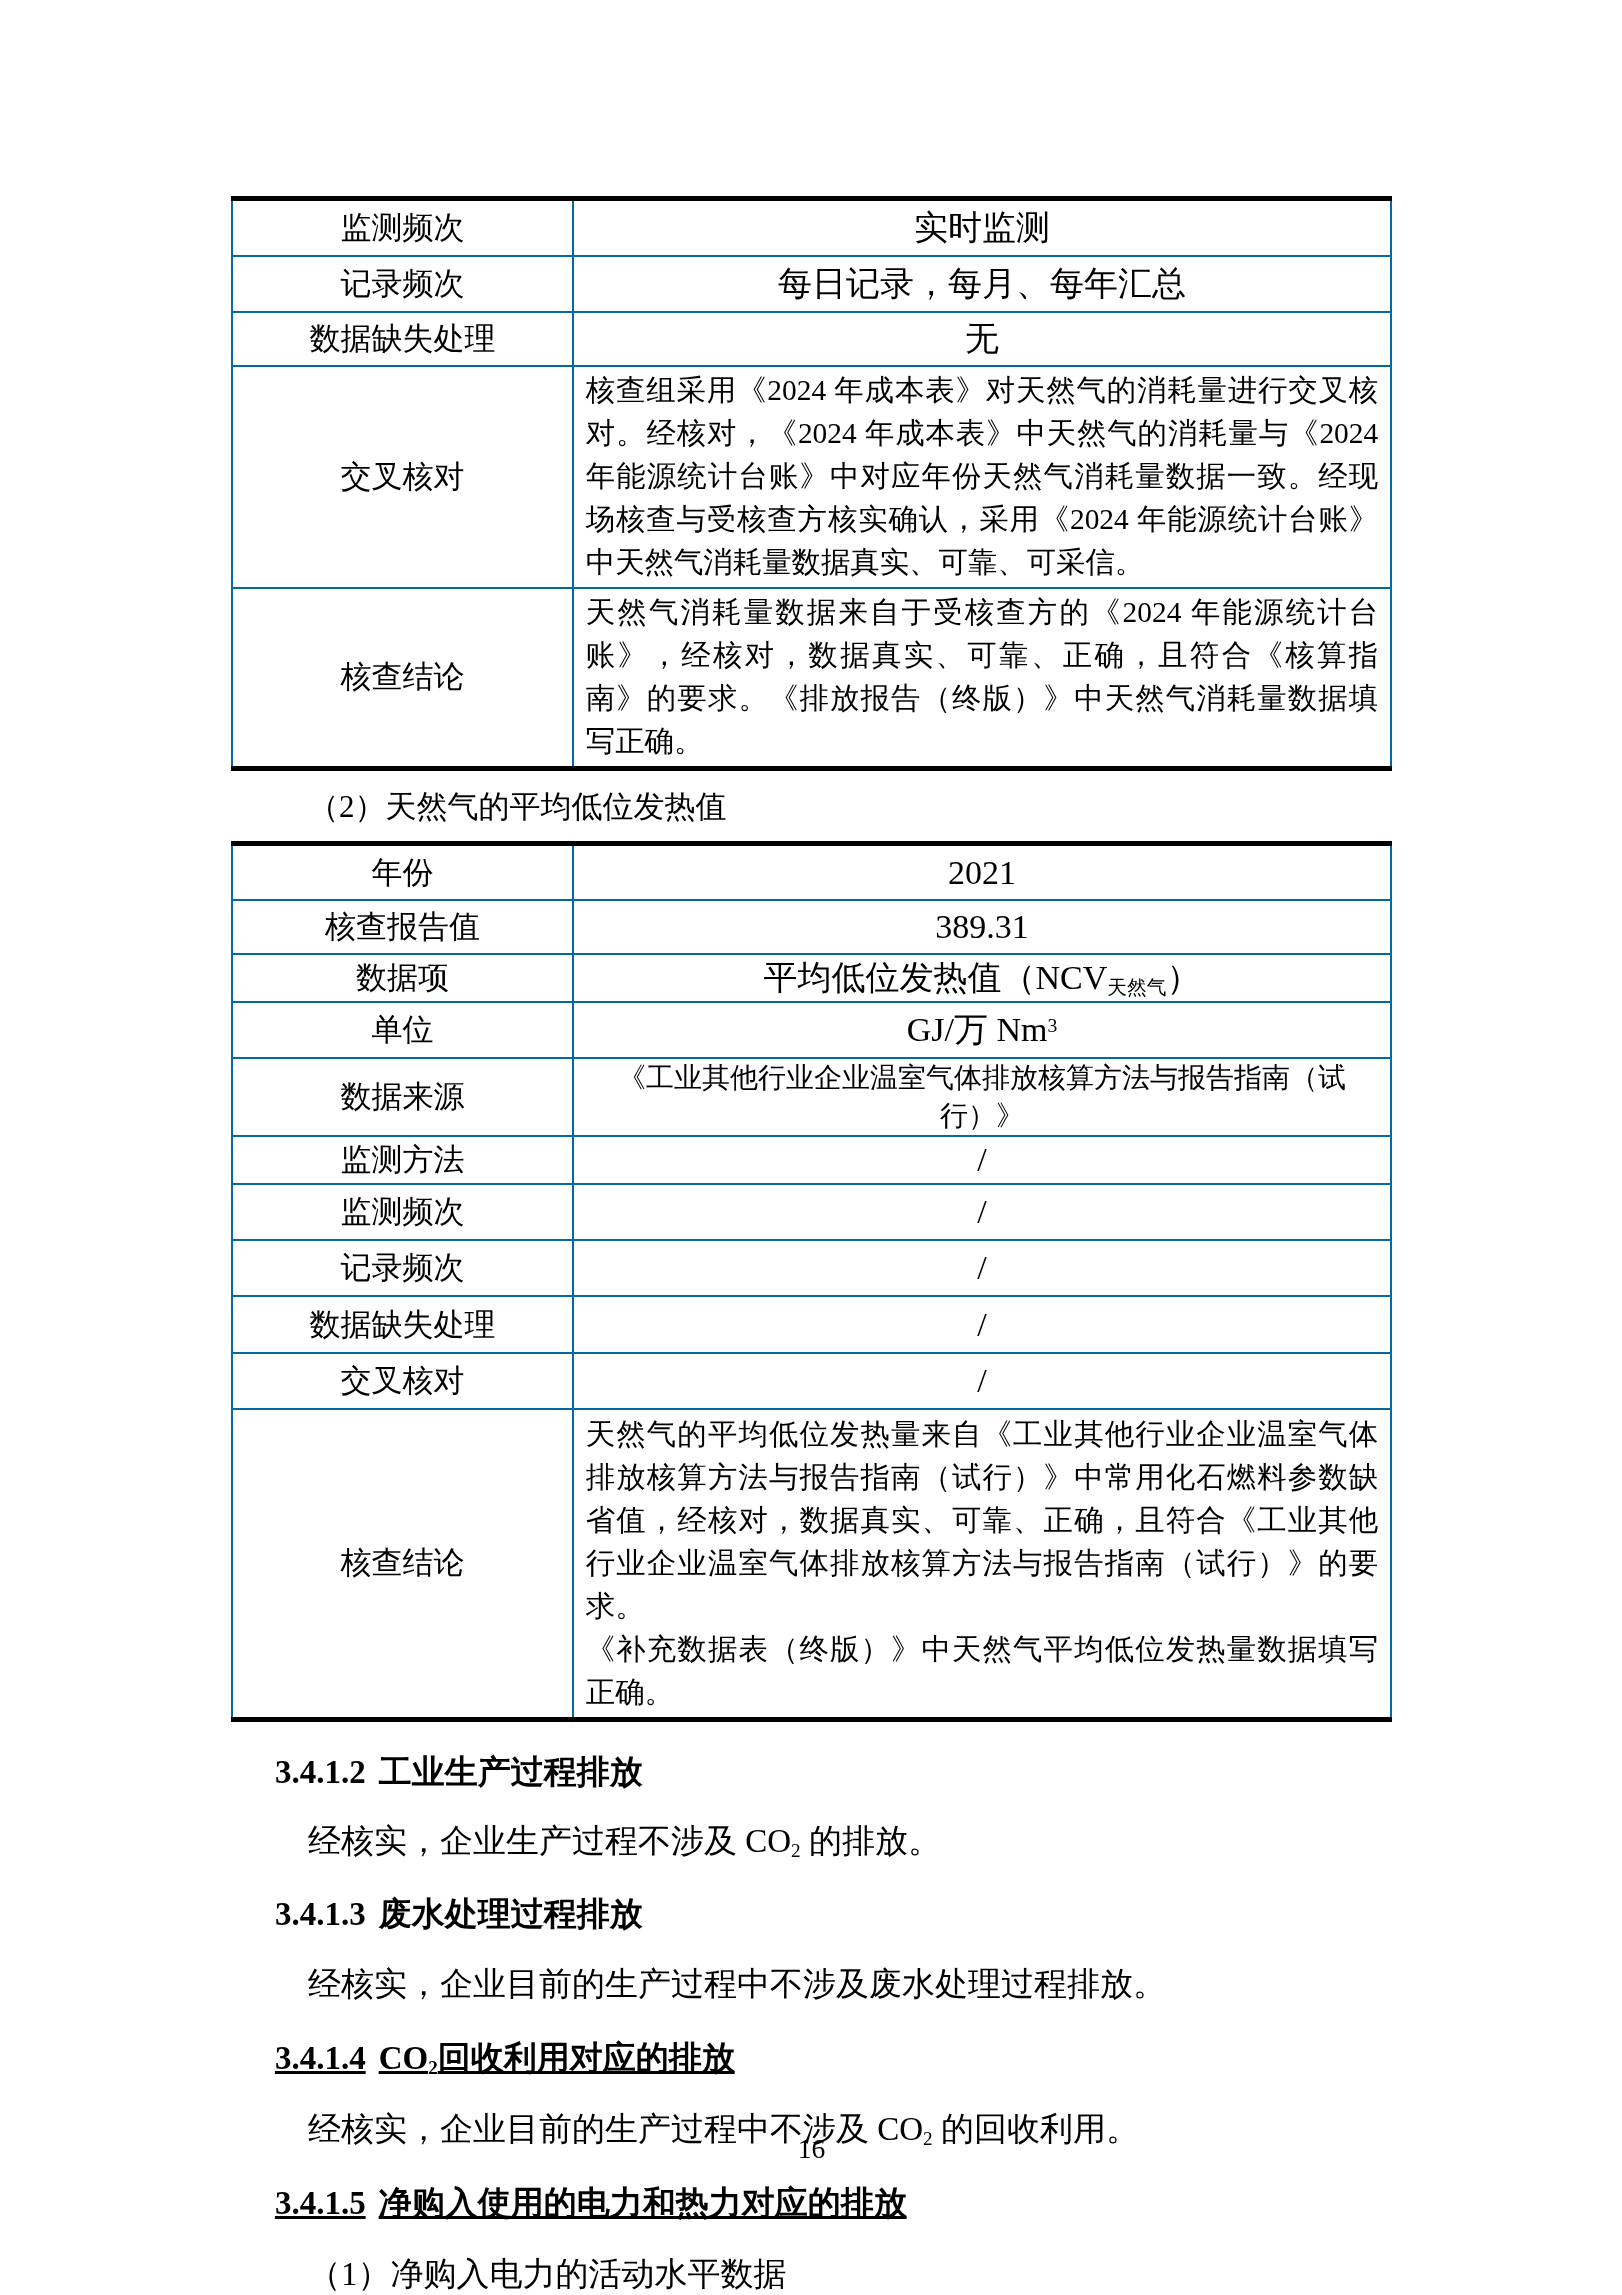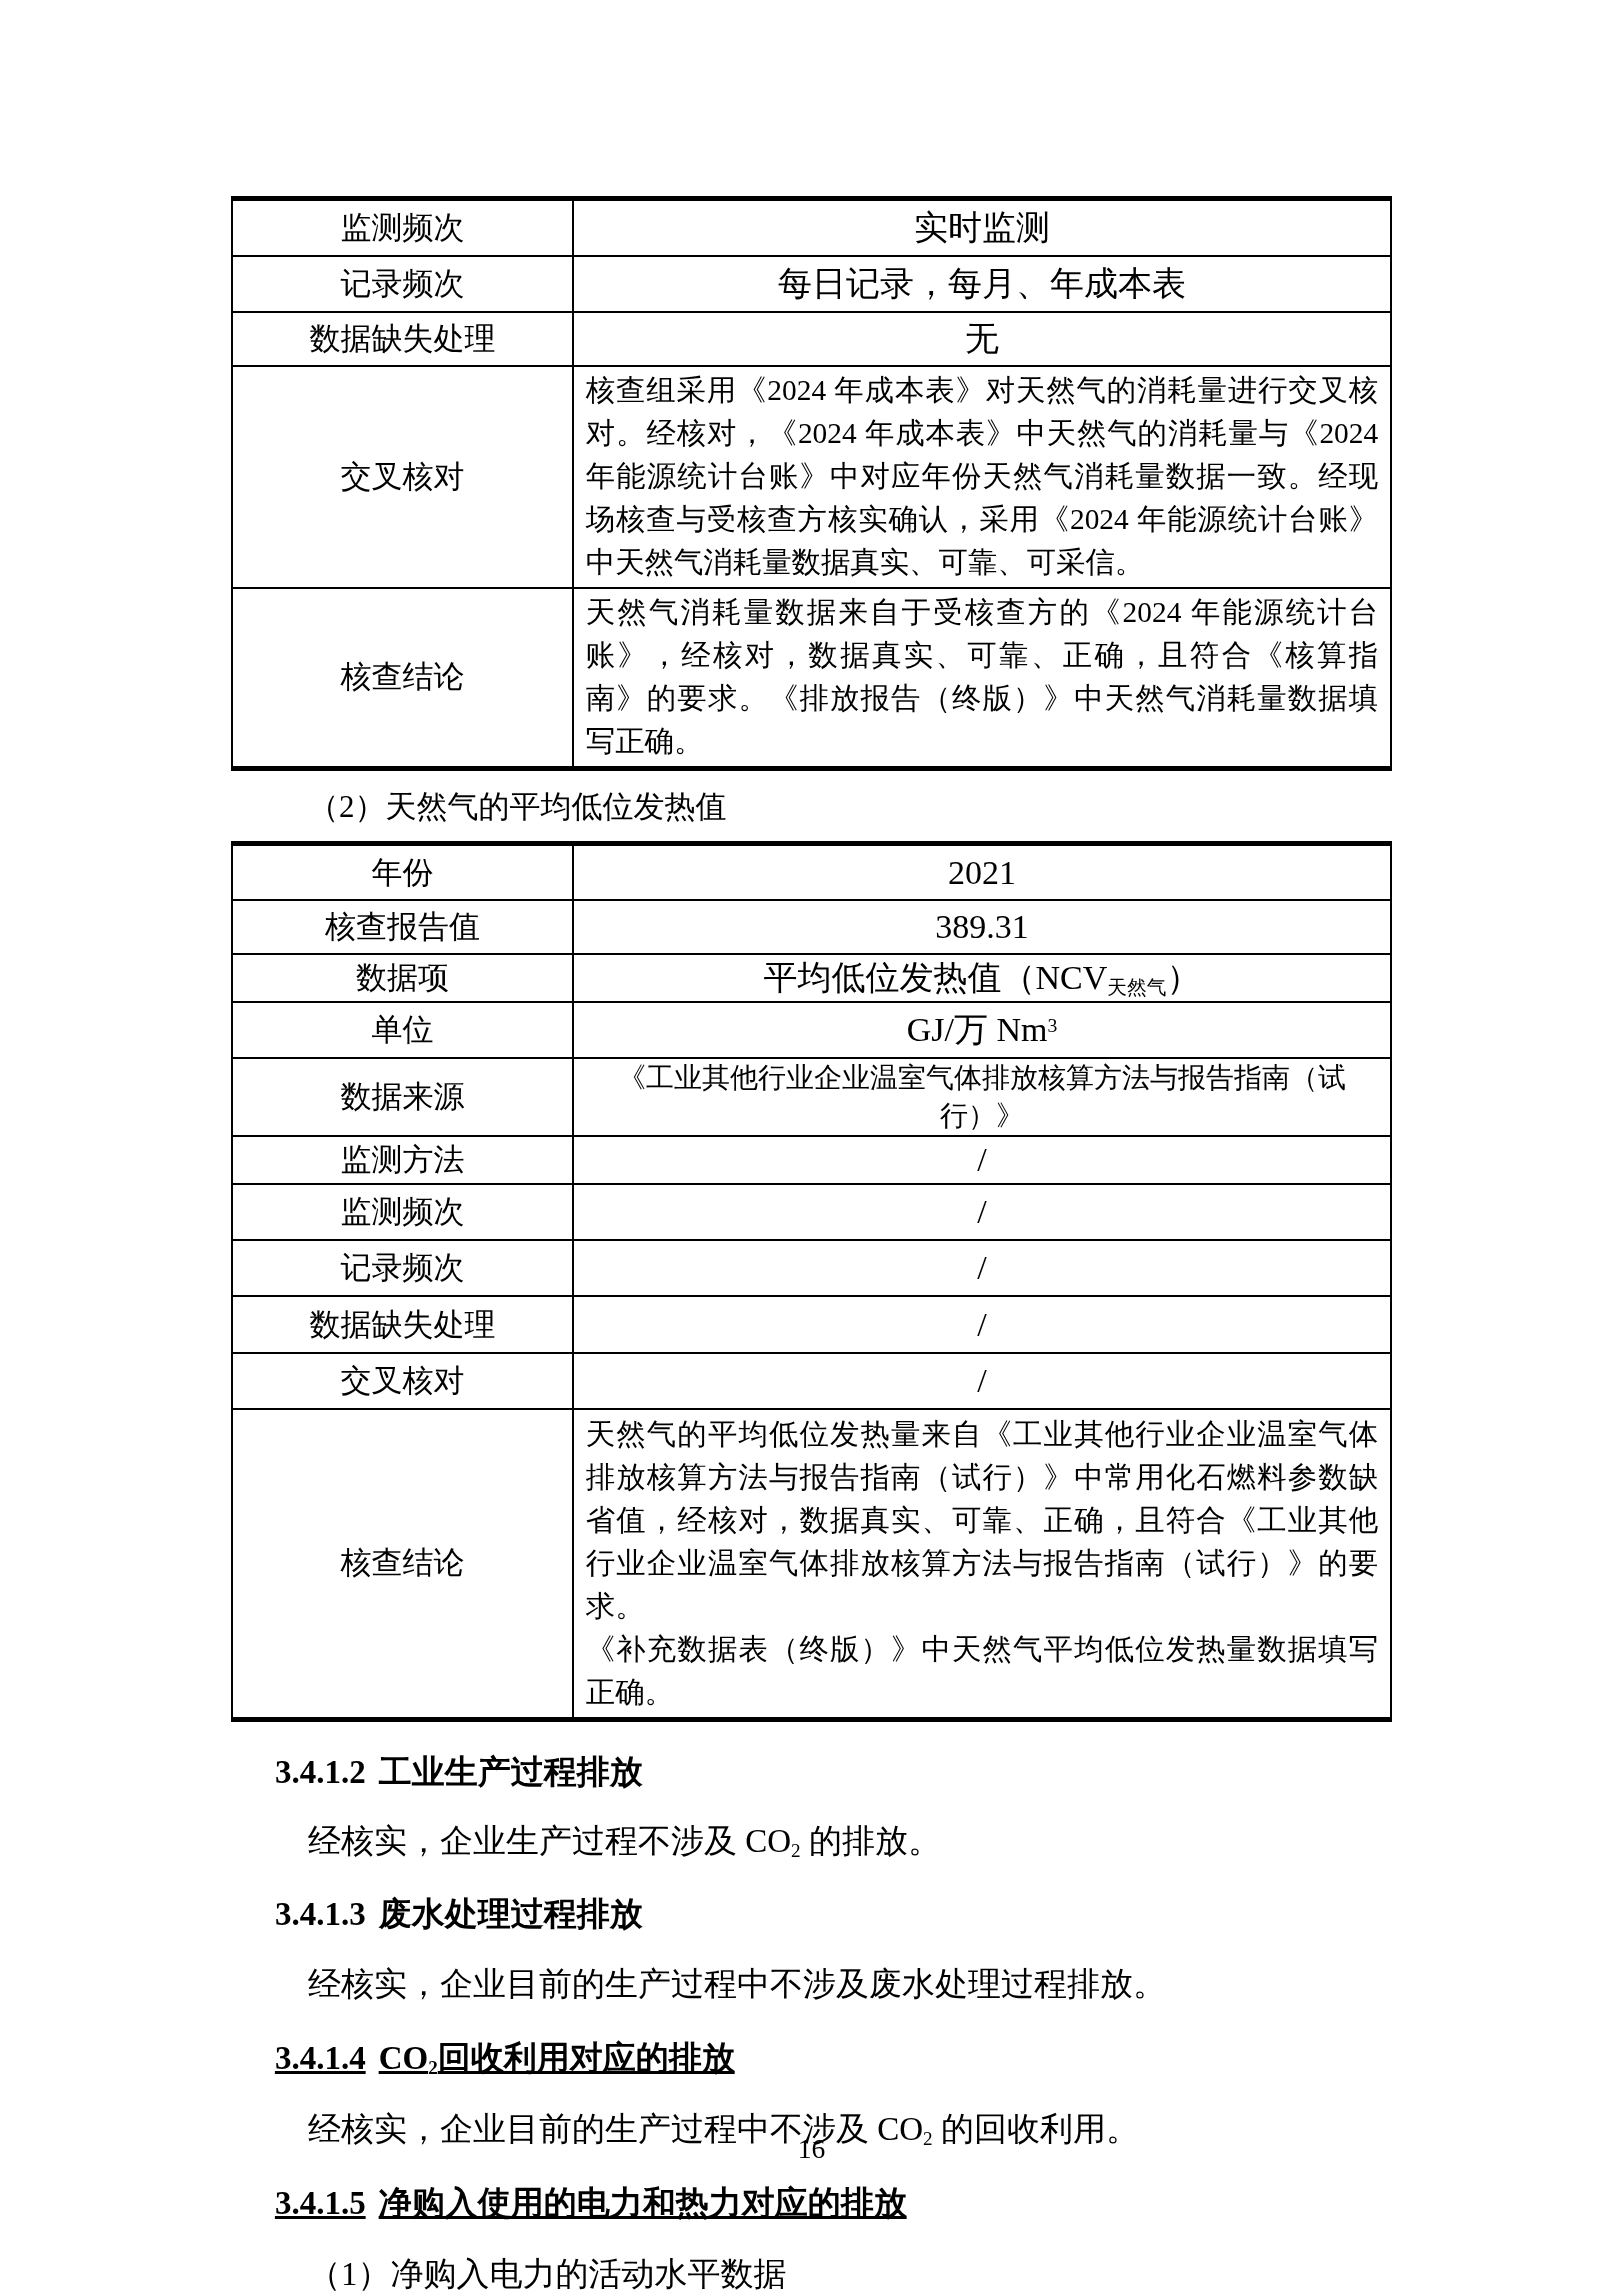--- a/index.html
+++ b/index.html
@@ -16,21 +16,21 @@
   .content { position:absolute; left:231px; top:196px; width:1161px; }
 
   table.tbl {
     border-collapse:collapse;
     width:100%;
     table-layout:fixed;
     border:2.6px solid #000;
     border-top-width:5.2px;
     border-bottom-width:5.2px;
   }
-  table.tbl td { border:2px solid #000000; overflow:hidden; }
+  table.tbl td { border:2px solid #0369a1; overflow:hidden; }
   col.c1 { width:341px; }
   td.lbl { text-align:center; vertical-align:middle; font-size:31px; }
   td.val { text-align:center; vertical-align:middle; font-size:34px; padding:0 9.2px; }
   td.val.small { font-size:28px; padding:0 3.9px; }
   td.val.long {
     text-align:justify;
     font-size:29.4px;
     line-height:43px;
     padding:2.6px 11.8px;
     vertical-align:middle;
@@ -76,21 +76,21 @@
           <col class="c1">
           <col>
         </colgroup>
       <tbody>
         <tr style="height:57px">
           <td class="lbl">监测频次</td>
           <td class="val">实时监测</td>
         </tr>
         <tr style="height:56px">
           <td class="lbl">记录频次</td>
-          <td class="val">每日记录，每月、年成本表</td>
+          <td class="val">每日记录，每月、每年汇总</td>
         </tr>
         <tr style="height:54px">
           <td class="lbl">数据缺失处理</td>
           <td class="val">无</td>
         </tr>
         <tr style="height:214px">
           <td class="lbl">交叉核对</td>
           <td class="val long">核查组采用《2024 年成本表》对天然气的消耗量进行交叉核对。经核对，《2024 年成本表》中天然气的消耗量与《2024 年能源统计台账》中对应年份天然气消耗量数据一致。经现场核查与受核查方核实确认，采用《2024 年能源统计台账》中天然气消耗量数据真实、可靠、可采信。</td>
         </tr>
         <tr style="height:130px">

